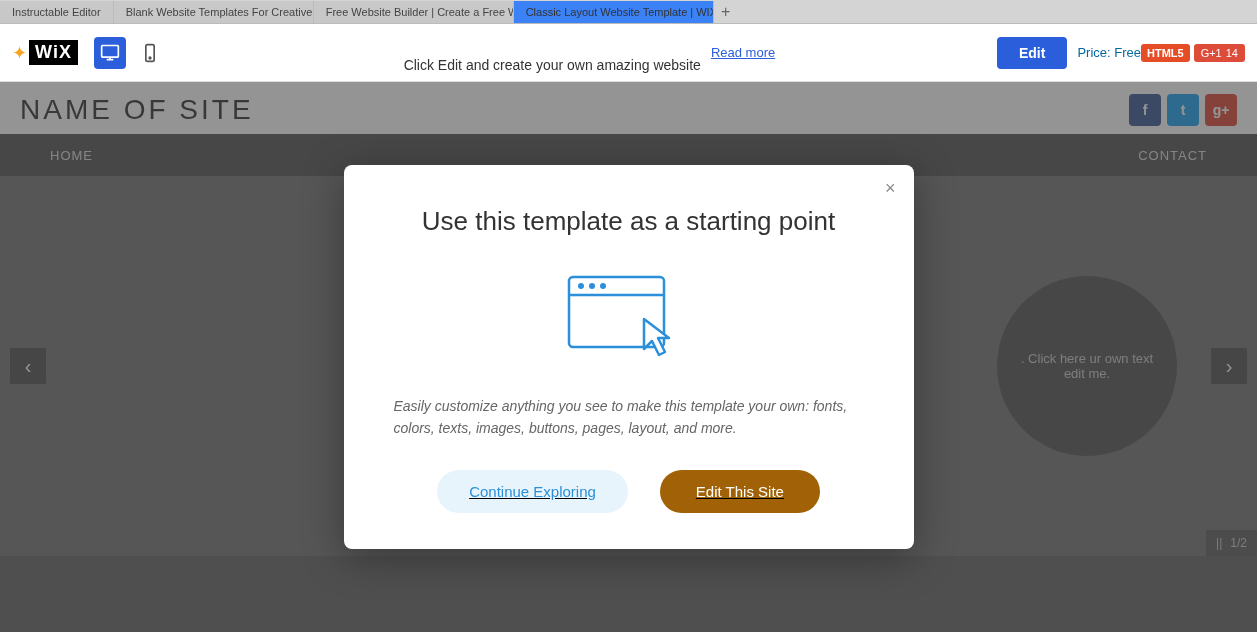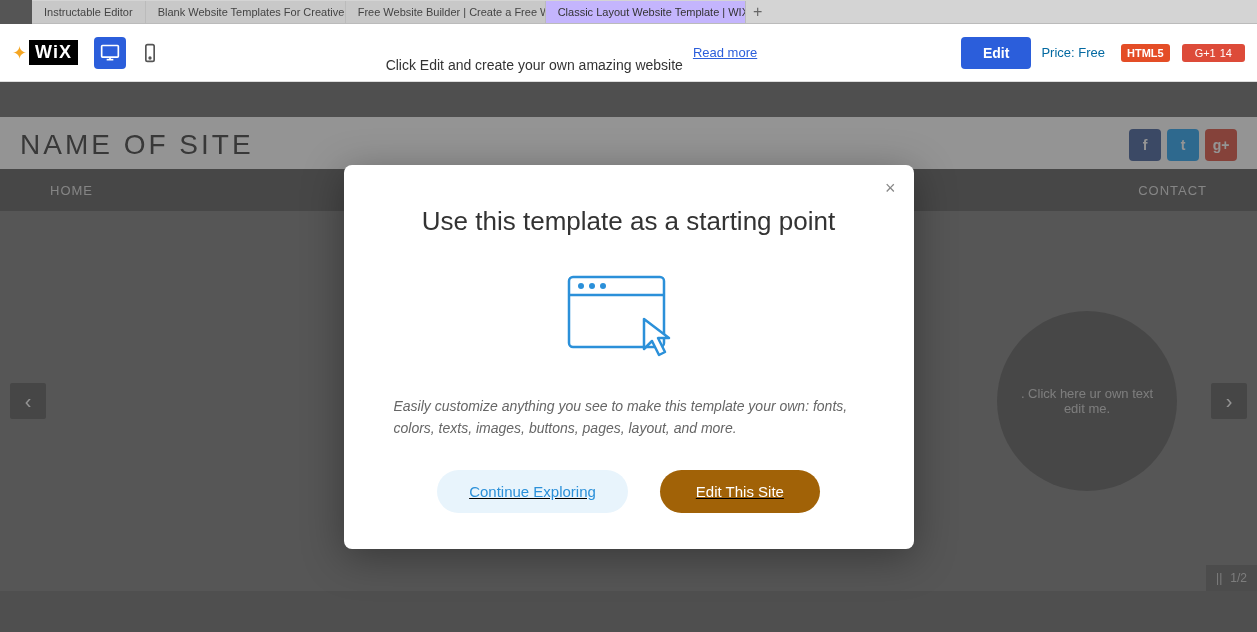--- a/index.html
+++ b/index.html
@@ -5,38 +5,37 @@
     * { margin: 0; padding: 0; box-sizing: border-box; }
     body { width: 1257px; height: 632px; overflow: hidden; font-family: Arial, sans-serif; background: #555; }
 
     
     .browser-tabs {
       display: flex;
       background: #d4d4d4;
       height: 24px;
       align-items: center;
       border-bottom: 1px solid #bbb;
-      margin-left: 32px;
     }
     .tab {
       height: 22px;
       padding: 0 12px;
       font-size: 11px;
       display: flex;
       align-items: center;
       background: #c8c8c8;
       border-right: 1px solid #bbb;
       color: #444;
       white-space: nowrap;
       overflow: hidden;
       max-width: 200px;
       text-overflow: ellipsis;
     }
     .tab.active {
-      background: #c4b5fd;
+      background: #3b82f6;
       color: #333;
     }
     .tab-plus {
       width: 24px;
       height: 22px;
       display: flex;
       align-items: center;
       justify-content: center;
       font-size: 16px;
       color: #666;
@@ -125,49 +124,48 @@
       color: #0369a1;
       margin-left: 10px;
     }
     .html5-badge {
       background: #e44d26;
       color: #fff;
       font-size: 11px;
       font-weight: bold;
       padding: 3px 6px;
       border-radius: 3px;
-      margin-left: 16px;
+      margin-left: 0;
     }
     .gplus-badge {
       background: #dd4b39;
       color: #fff;
       font-size: 11px;
-      padding: 3px 13px;
+      padding: 3px 7px;
       border-radius: 3px;
-      margin-left: 12px;
+      margin-left: 4px;
       display: flex;
       align-items: center;
       gap: 4px;
     }
 
     
     .site-bg {
       position: relative;
       width: 100%;
       height: 550px;
       background: #666;
       overflow: hidden;
     }
     .site-header {
       background: #fff;
       padding: 12px 20px 8px 20px;
       display: flex;
       justify-content: space-between;
       align-items: center;
-      margin-top: 35px;
     }
     .site-name {
       font-size: 28px;
       font-weight: 300;
       letter-spacing: 3px;
       color: #333;
       text-transform: uppercase;
     }
     .social-icons {
       display: flex;

